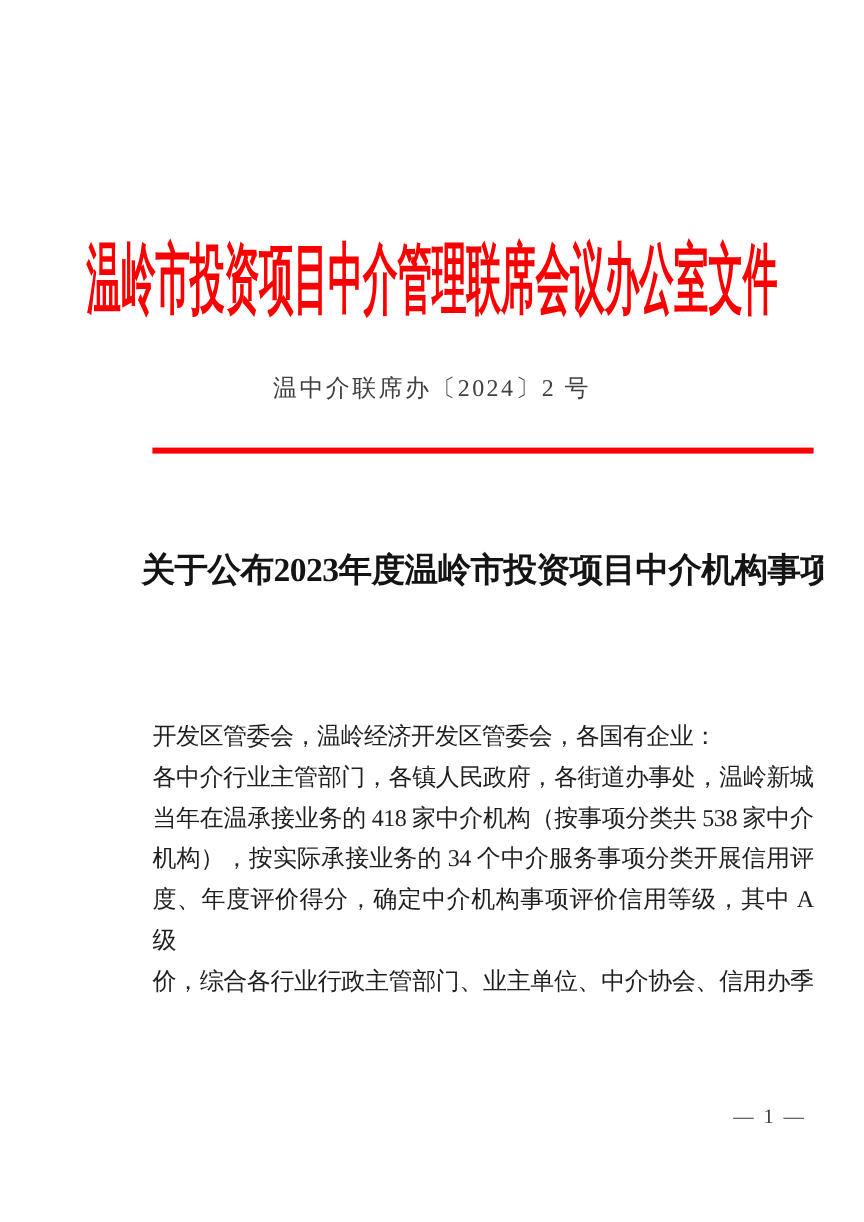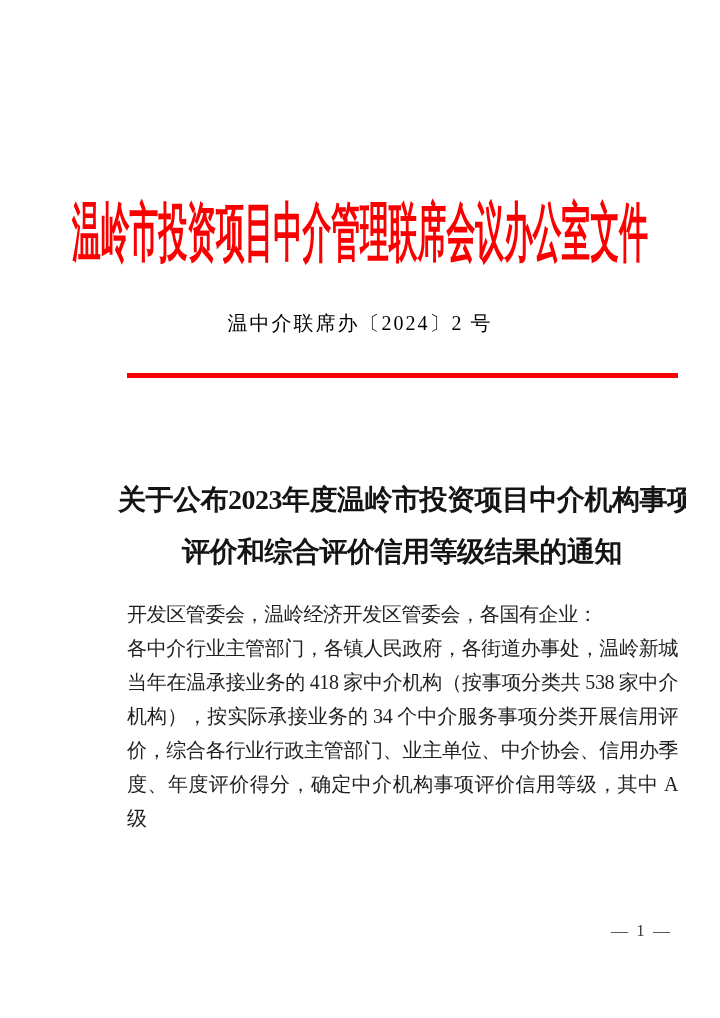--- a/index.html
+++ b/index.html
@@ -37,37 +37,37 @@
 
   
   .doc-number {
     position: absolute;
     top: 310px;
     left: 0;
     width: 100%;
     text-align: center;
     font-size: 20px;
     letter-spacing: 2px;
-    color: #000000;
+    color: #404040;
   }
 
   
   .red-rule {
     position: absolute;
     top: 373px;
     left: 93px;
     width: 551px;
     height: 5px;
     background: #fb0000;
   }
 
   
   .doc-title {
     position: absolute;
-    top: 474px;
+    top: 450px;
     left: 84px;
     width: 568px;
     text-align: center;
     font-size: 28px;
     line-height: 52px;
     font-weight: bold;
     color: #141414;
     letter-spacing: -0.5px;
     white-space: nowrap;
   }
@@ -111,27 +111,26 @@
   <div class="red-header">
     <span class="red-header-text">温岭市投资项目中介管理联席会议办公室文件</span>
   </div>
 
   <div class="doc-number">温中介联席办〔2024〕2 号</div>
 
   <div class="red-rule"></div>
 
   <div class="doc-title">
     <div>关于公布2023年度温岭市投资项目中介机构事项</div>
-    <div>评价和综合评价信用等级结果的通知</div>
   </div>
 
   <div class="body-text">
     <div class="body-line">开发区管委会，温岭经济开发区管委会，各国有企业：</div>
     <div class="body-line stretch">各中介行业主管部门，各镇人民政府，各街道办事处，温岭新城</div>
     <div class="body-line stretch">当年在温承接业务的 418 家中介机构（按事项分类共 538 家中介</div>
     <div class="body-line stretch">机构），按实际承接业务的 34 个中介服务事项分类开展信用评</div>
+    <div class="body-line stretch">度、年度评价得分，确定中介机构事项评价信用等级，其中 A 级</div>
     <div class="body-line stretch">价，综合各行业行政主管部门、业主单位、中介协会、信用办季</div>
-    <div class="body-line stretch">度、年度评价得分，确定中介机构事项评价信用等级，其中 A 级</div>
   </div>
 
   <div class="page-number">— 1 —</div>
 
 </div>
 
 </body></html>

